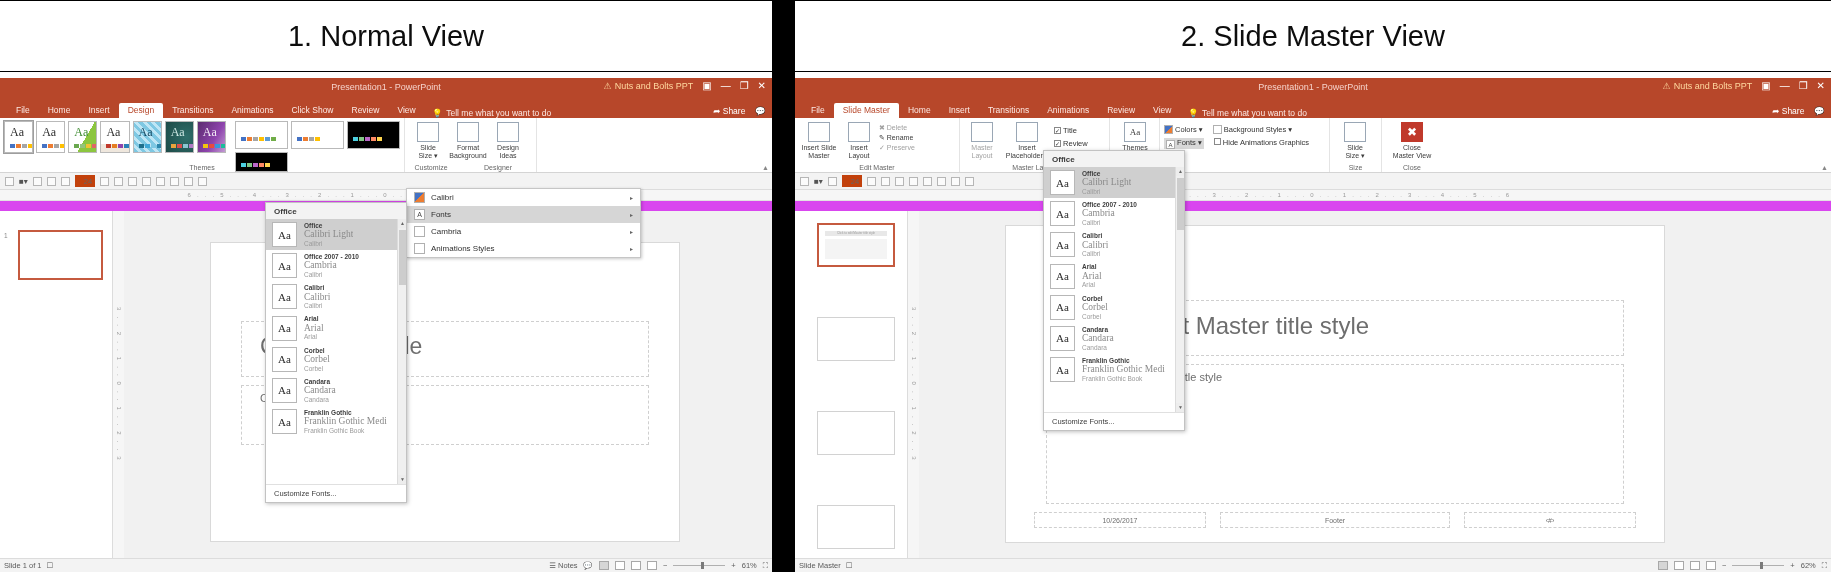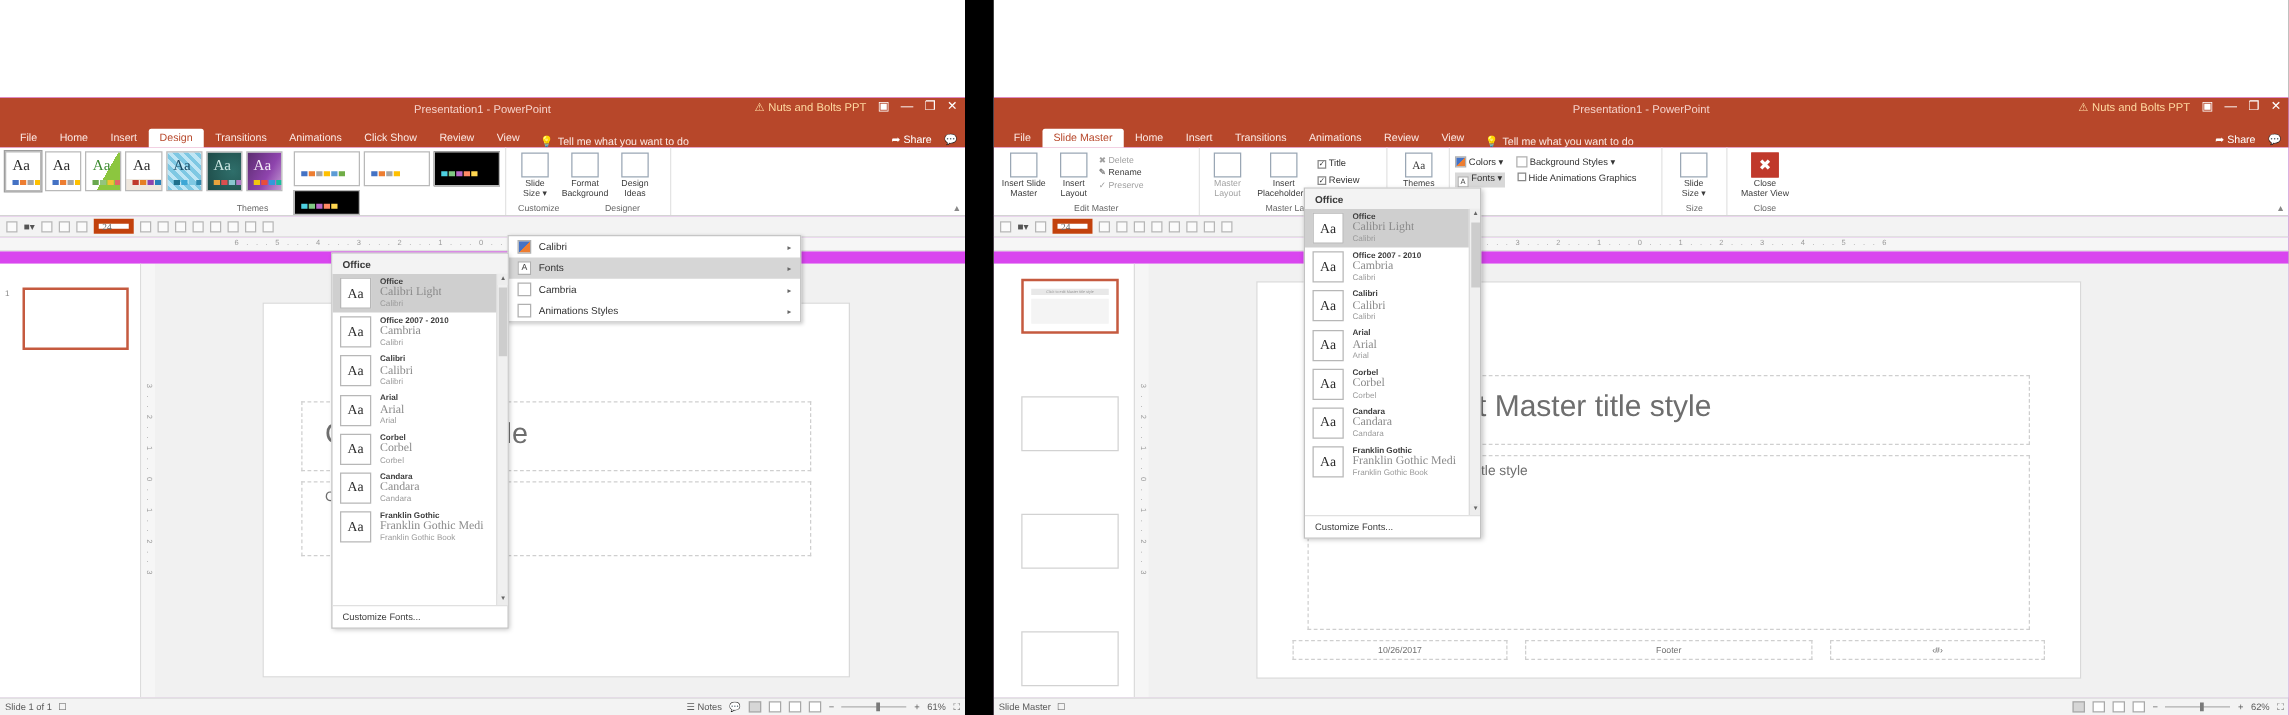--- a/index.html
+++ b/index.html
@@ -55,22 +55,22 @@
 
   
   .cbtns { display:flex; gap:2px; }
   .cbtn { width:38px; text-align:center; font-size:7px; color:#3b3b3b; line-height:1.15; }
   .cbtn .ic { width:22px; height:20px; margin:1px auto 2px auto; border:1px solid #9aa7b5;
      background:#fff; position:relative; }
 
   
   .fmtbar { height:17px; background:#f3f3f3; border-bottom:1px solid #dcdcdc;
      display:flex; align-items:center; gap:5px; padding-left:5px; font-size:8px; color:#555; }
-  .fmtbox { border:4px solid #c2410c; background:#fff; width:32px; height:12px;
-     font-size:7.5px; color:#666; display:flex; align-items:center; padding-left:3px;font-family:Liberation Serif, serif; }
+  .fmtbox { border:6px solid #c2410c; background:#fff; width:20px; height:12px;
+     font-size:7.5px; color:#666; display:flex; align-items:center; padding-left:3px; }
   .ticon { width:9px; height:9px; border:1px solid #b6b6b6; background:#fbfbfb; display:inline-block; }
 
   
   .hruler { height:11px; background:#f6f6f6; border-bottom:1px solid #e2e2e2;
      font-size:6px; color:#9a9a9a; display:flex; align-items:center; justify-content:center;
      letter-spacing:2.2px; overflow:hidden; white-space:nowrap; }
   .vruler { position:absolute; width:11px; background:#f6f6f6; font-size:6px; color:#9a9a9a;
      display:flex; flex-direction:column; align-items:center; justify-content:center; }
   .vruler span { writing-mode:vertical-rl; letter-spacing:2.2px; }
 
@@ -126,20 +126,23 @@
   .fm-thumbbar { position:absolute; left:1px; width:7px; background:#cdcdcd; }
   .fm-arrow { position:absolute; left:0; width:9px; height:9px; background:#ededed;
      font-size:5px; text-align:center; line-height:9px; color:#666; }
 </style>
 </head>
 <body>
 
 <div class="page">
 
   <div class="panel" id="panel1">
+    <div class="caption">
+      <span>1. Normal View</span>
+    </div>
 
     <div class="ppt">
 
       <div class="titlebar">
         <div class="tb-title">Presentation1  -  PowerPoint</div>
         <div class="tb-right">
           <span class="tb-addin">
             <span>⚠</span>
             <span>Nuts and Bolts PPT</span>
           </span>
@@ -458,20 +461,23 @@
           <span>+</span>
           <span>61%</span>
           <span>⛶</span>
         </div>
       </div>
 
     </div>
   </div>
 
   <div class="panel" id="panel2">
+    <div class="caption">
+      <span>2. Slide Master View</span>
+    </div>
 
     <div class="ppt">
 
       <div class="titlebar">
         <div class="tb-title">Presentation1  -  PowerPoint</div>
         <div class="tb-right">
           <span class="tb-addin">
             <span>⚠</span>
             <span>Nuts and Bolts PPT</span>
           </span>

